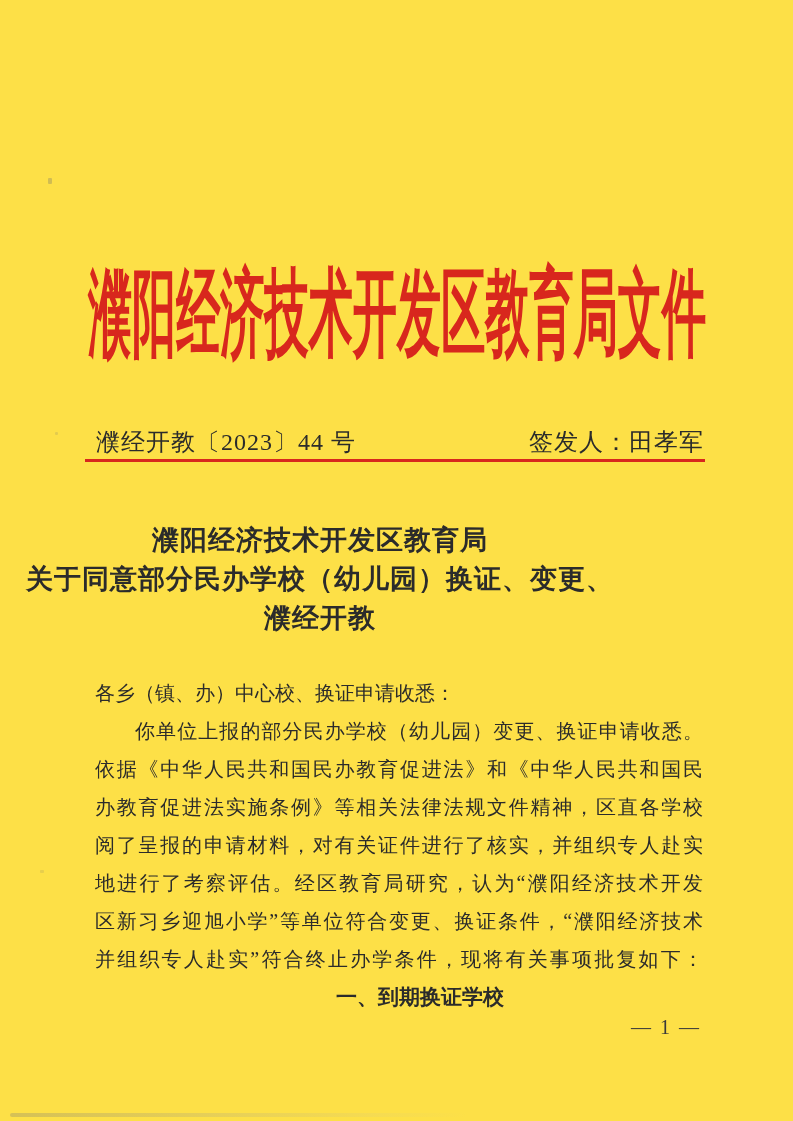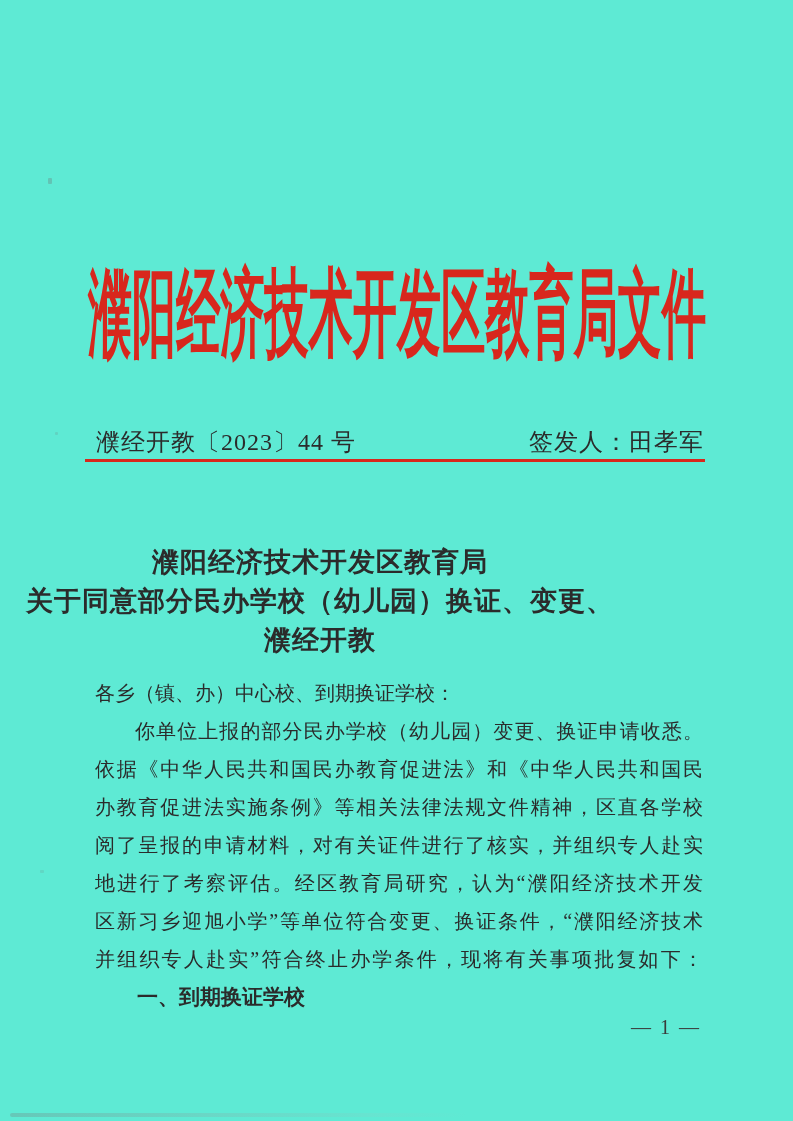--- a/index.html
+++ b/index.html
@@ -2,21 +2,21 @@
 <html style="--accent: #d8271d;"><head>
 <meta charset="utf-8">
 <style>
   :root { --accent: #d8271d; --ink: #2b2b2b; }
   * { box-sizing: border-box; }
   html, body { margin: 0; padding: 0; background: #ffffff; }
   .page {
     position: relative;
     width: 793px;
     height: 1121px;
-    background: #5eead4;
+    background: #fde047;
     overflow: hidden;
     font-family: "Liberation Serif", "DejaVu Serif", serif;
     color: var(--ink);
   }
   
   .masthead {
     position: absolute;
     top: 266px;
     left: 50%;
     transform: translateX(-50%) scaleX(0.46);
@@ -43,21 +43,21 @@
     position: absolute;
     top: 459px;
     left: 85px;
     width: 620px;
     height: 3px;
     background: var(--accent);
   }
   
   .title {
     position: absolute;
-    top: 543px;
+    top: 521px;
     left: 0;
     width: 640px;
     text-align: center;
     font-weight: 700;
     font-size: 27px;
     line-height: 39px;
     letter-spacing: 1px;
   }
   
   .doc-body {
@@ -68,21 +68,21 @@
     font-size: 20px;
   }
   .line {
     height: 38px;
     line-height: 38px;
   }
   .line.full {
     text-align: justify;
     text-align-last: justify;
   }
-  .line.indent { text-indent: 2em; }
+  .line.indent { text-indent: 2em; text-align: center; }
   .line.heading {
     font-family: "Liberation Sans", "DejaVu Sans", sans-serif;
     font-weight: 700;
     font-size: 21px;
   }
   .pageno {
     position: absolute;
     top: 1016px;
     right: 92px;
     font-size: 20px;
@@ -130,21 +130,21 @@
 
   <div class="redrule"></div>
 
   <div class="title">
     <div>濮阳经济技术开发区教育局</div>
     <div>关于同意部分民办学校（幼儿园）换证、变更、</div>
     <div>濮经开教</div>
   </div>
 
   <div class="doc-body">
-    <div class="line">各乡（镇、办）中心校、到期换证学校：</div>
+    <div class="line">各乡（镇、办）中心校、换证申请收悉：</div>
     <div class="line full indent">你单位上报的部分民办学校（幼儿园）变更、换证申请收悉。</div>
     <div class="line full">依据《中华人民共和国民办教育促进法》和《中华人民共和国民</div>
     <div class="line full">办教育促进法实施条例》等相关法律法规文件精神，区直各学校</div>
     <div class="line full">阅了呈报的申请材料，对有关证件进行了核实，并组织专人赴实</div>
     <div class="line full">地进行了考察评估。经区教育局研究，认为“濮阳经济技术开发</div>
     <div class="line full">区新习乡迎旭小学”等单位符合变更、换证条件，“濮阳经济技术</div>
     <div class="line full">并组织专人赴实”符合终止办学条件，现将有关事项批复如下：</div>
     <div class="line heading indent">一、到期换证学校</div>
   </div>
 

